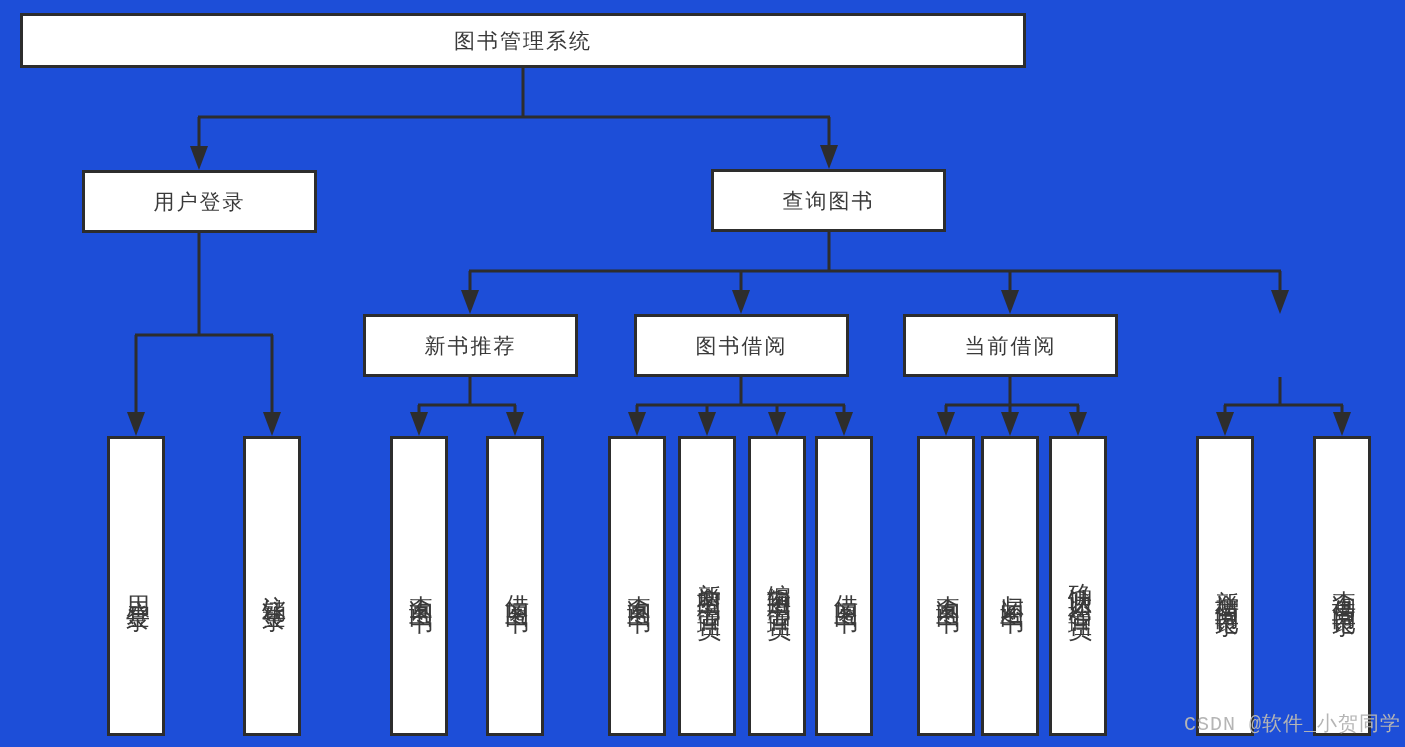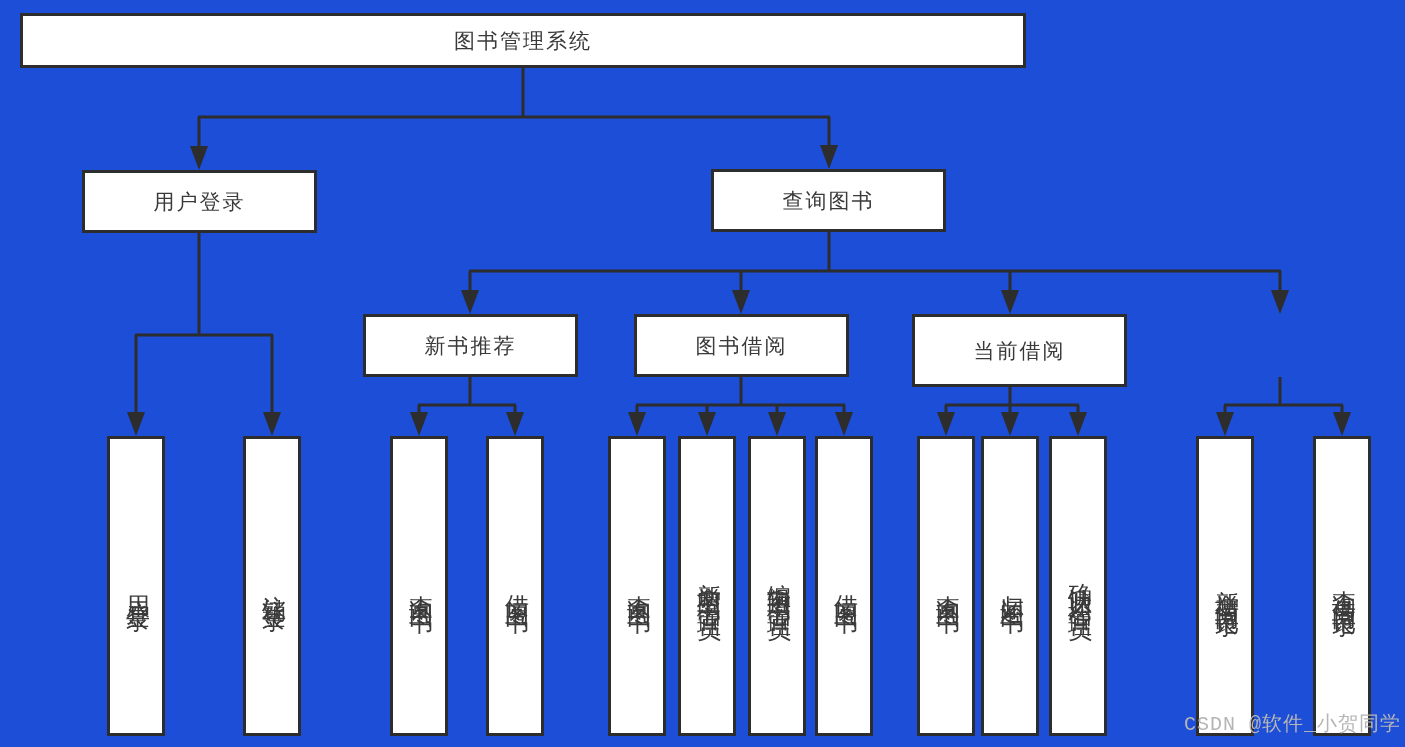--- a/index.html
+++ b/index.html
@@ -83,21 +83,21 @@
     <polygon points="1333,412 1351,412 1342,436"></polygon>
   </svg>
 
   <div class="node hnode" style="left:20px;top:13px;width:1006px;height:55px;">图书管理系统</div>
 
   <div class="node hnode" style="left:82px;top:170px;width:235px;height:63px;">用户登录</div>
   <div class="node hnode" style="left:711px;top:169px;width:235px;height:63px;">查询图书</div>
 
   <div class="node hnode" style="left:634px;top:314px;width:215px;height:63px;">图书借阅</div>
   <div class="node hnode" style="left:363px;top:314px;width:215px;height:63px;">新书推荐</div>
-  <div class="node hnode" style="left:903px;top:314px;width:215px;height:73px;margin-left:9px;">当前借阅</div>
+  <div class="node hnode" style="left:903px;top:314px;width:215px;height:63px;">当前借阅</div>
 
   <div class="node vnode" style="left:107px;top:436px;width:58px;height:300px;">
     <span>用户登录</span>
   </div>
   <div class="node vnode" style="left:243px;top:436px;width:58px;height:300px;">
     <span>注销登录</span>
   </div>
 
   <div class="node vnode" style="left:390px;top:436px;width:58px;height:300px;">
     <span>查询图书</span>

